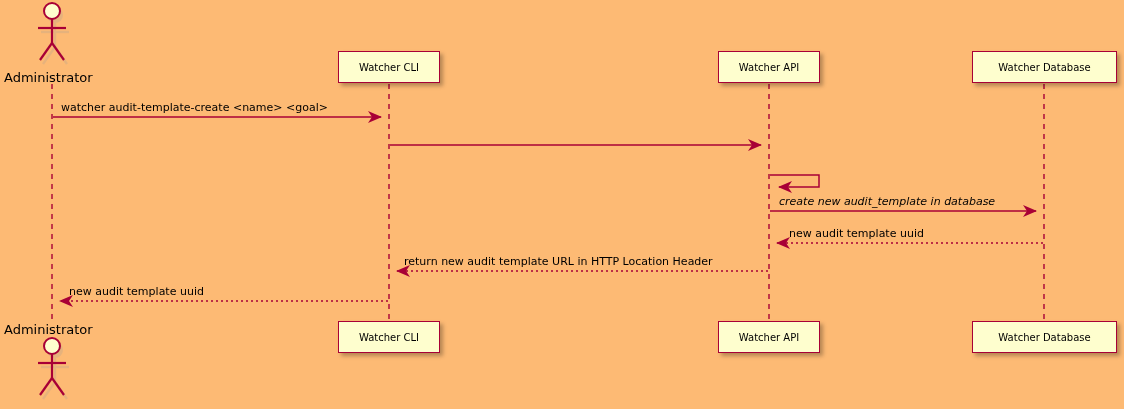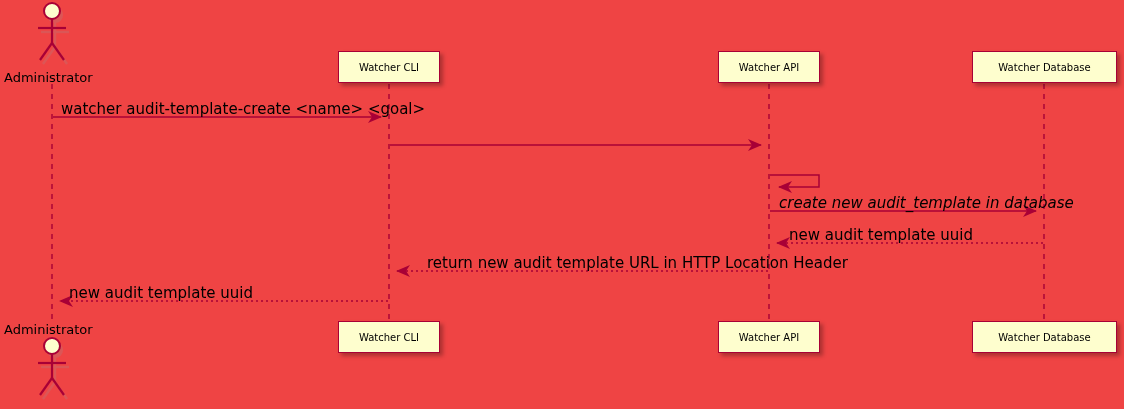--- a/index.html
+++ b/index.html
@@ -7,32 +7,32 @@
     padding: 0;
     background: #FFFFFF;
   }
   body {
     font-family: "DejaVu Sans", sans-serif;
   }
   #diagram {
     position: relative;
     width: 1124px;
     height: 409px;
-    background: #ef4444;
+    background: #fdba74;
     overflow: hidden;
   }
   #diagram svg {
     position: absolute;
     left: 0;
     top: 0;
   }
   .msg-label {
     position: absolute;
     font-family: "DejaVu Sans", sans-serif;
-    font-size: 15px;
+    font-size: 11px;
     color: #000000;
     white-space: nowrap;
     line-height: 1;
   }
   .participant-box {
     position: absolute;
     box-sizing: border-box;
     background: #FEFECE;
     border: 1.5px solid #A80036;
     display: flex;
@@ -151,17 +151,17 @@
   <div class="participant-box" style="left:972px; top:321px; width:145px; height:32px;">Watcher Database</div>
 
   <div class="msg-label" style="left:61px; top:102px;">watcher audit-template-create &lt;name&gt; &lt;goal&gt;</div>
 
 
 
   <div class="msg-label" style="left:779px; top:196px;font-style:italic;">create new audit_template in database</div>
 
   <div class="msg-label" style="left:789px; top:228px;">new audit template uuid</div>
 
-  <div class="msg-label" style="left:427px; top:256px;">return new audit template URL in HTTP Location Header</div>
+  <div class="msg-label" style="left:404px; top:256px;">return new audit template URL in HTTP Location Header</div>
 
   <div class="msg-label" style="left:69px; top:286px;">new audit template uuid</div>
 
 </div>
 
 </body></html>

